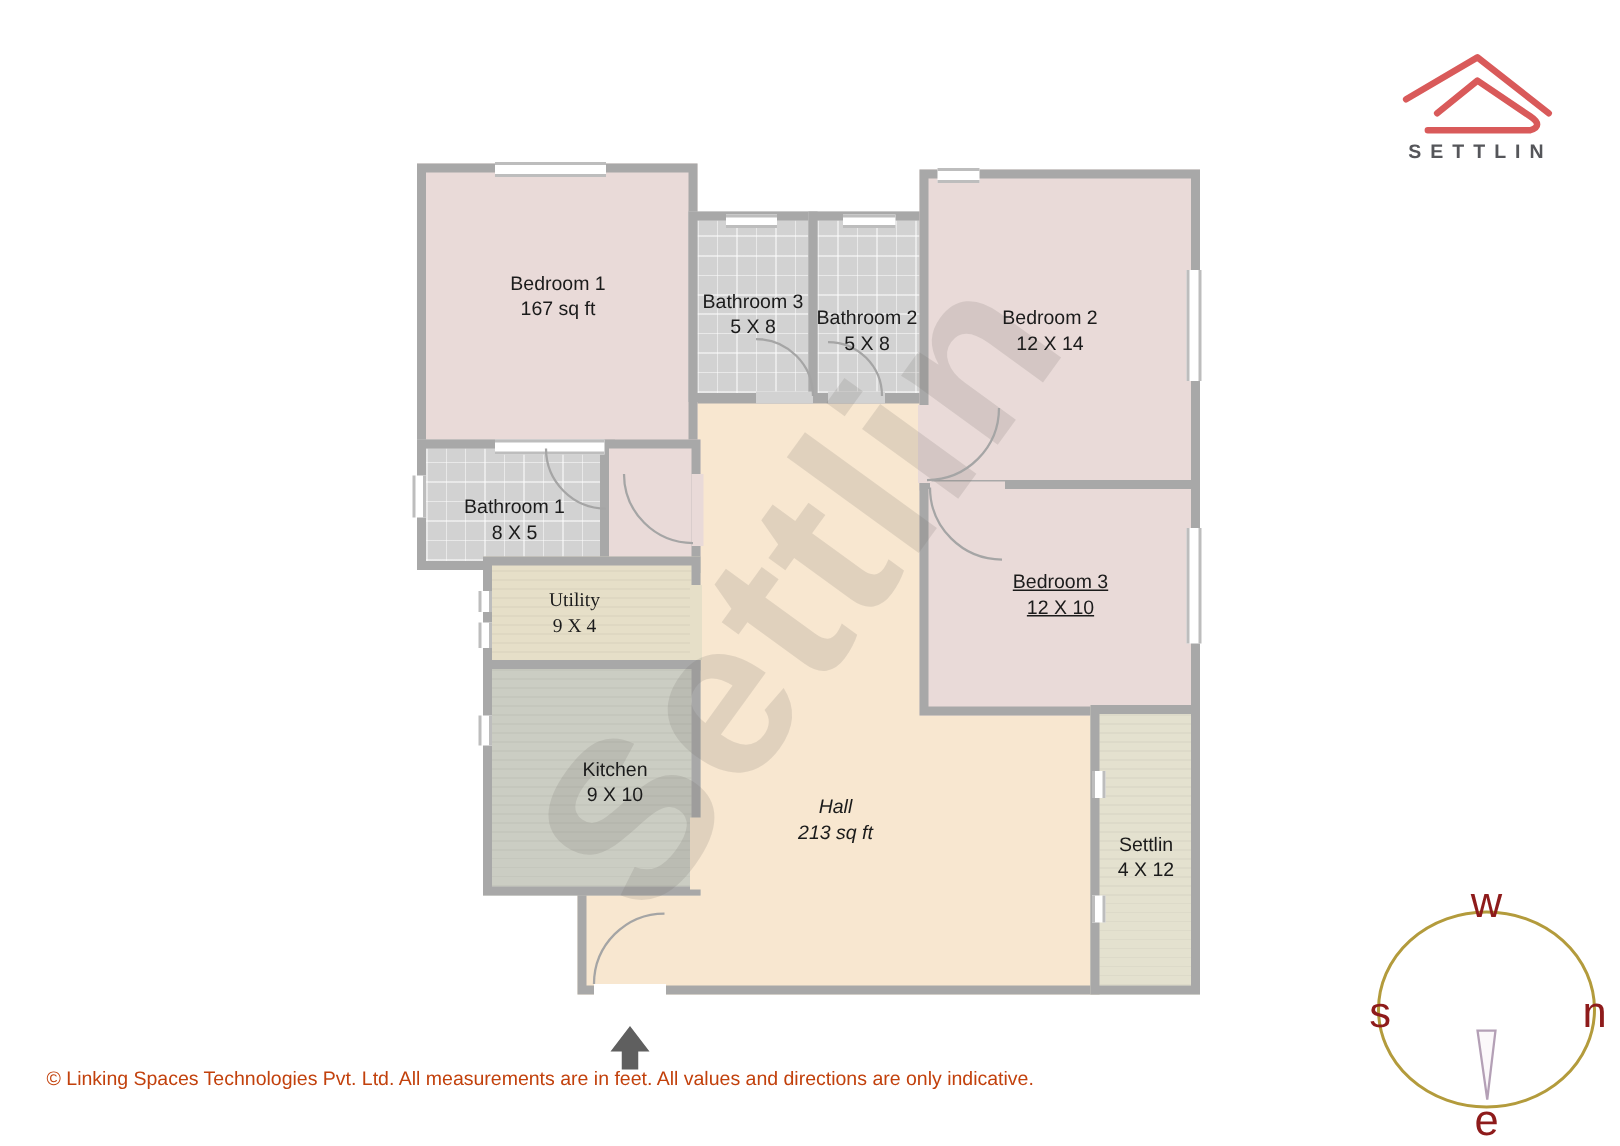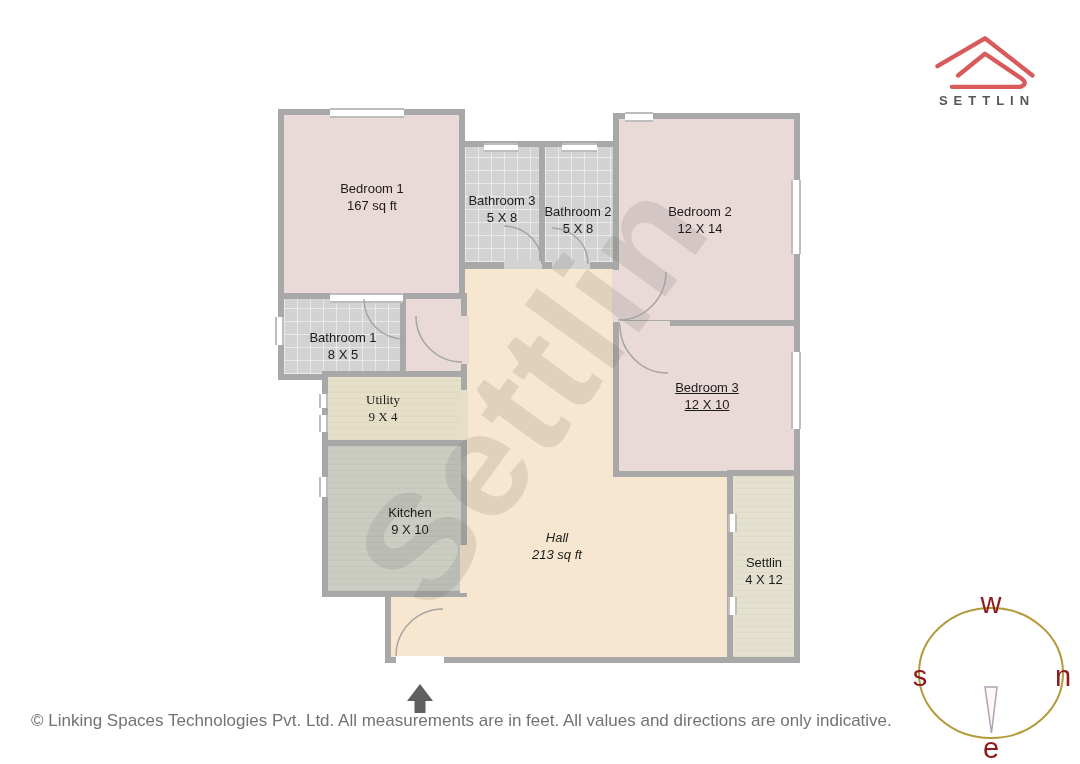--- a/index.html
+++ b/index.html
@@ -81,21 +81,21 @@
 
   
   .cletter{position:absolute;z-index:36;font-size:29px;color:#8e1b1b;
     transform:translate(-50%,-50%);line-height:1;}
   .c-top   {left:991px;top:603px;}
   .c-left  {left:920px;top:676px;}
   .c-right {left:1063px;top:676px;}
   .c-bottom{left:991px;top:748px;}
 
   
-  .disclaimer{position:absolute;left:31px;top:711px;font-size:17px;color:#737373;}
+  .disclaimer{position:absolute;left:31px;top:711px;font-size:13px;color:#c2410c;}
 </style>
 </head>
 <body>
 
 <svg class="logo" width="112" height="62" viewBox="0 0 108 60">
   <g fill="none" stroke="#d95a5a" stroke-width="4.2" stroke-linecap="round" stroke-linejoin="round">
     <path d="M 7 35 L 53 8 L 99 44"></path>
     <path d="M 27 44 L 53 23 L 87 46 Q 96 52 87 55 L 21 55"></path>
   </g>
 </svg>

